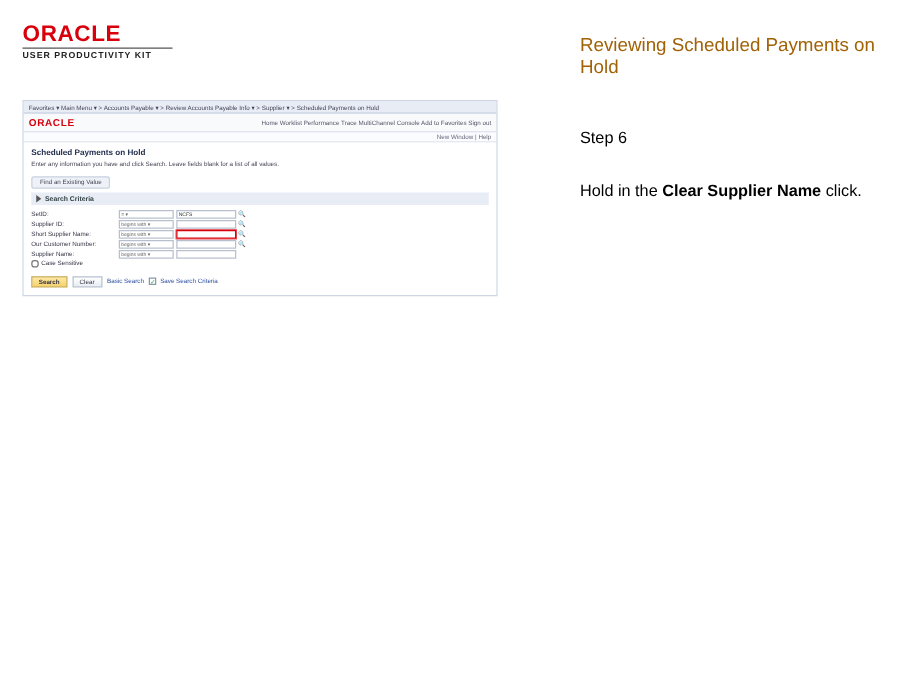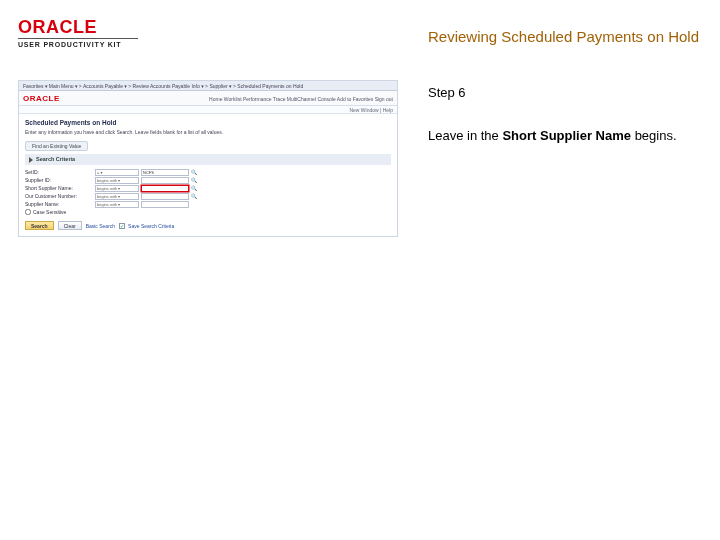--- a/index.html
+++ b/index.html
@@ -1,15 +1,15 @@
 <!DOCTYPE html>
 <html><head>
 <meta charset="utf-8">
 <style>
-  * { box-sizing: border-box; margin: 0; padding: 0; }
+  * { box-sizing: border-box; margin: 0; padding: 0; gap: 36px; }
   body {
     width: 720px;
     height: 540px;
     background: #fff;
     font-family: Arial, Helvetica, sans-serif;
     font-size: 12px;
     color: #000;
     overflow: hidden;
   }
   .page {
@@ -282,16 +282,16 @@
             </span>
         </div>
       </div>
     </div>
   </div>
 
   <div class="right-col">
     <div class="title-text">Reviewing Scheduled Payments on Hold</div>
     <div class="step-text">Step 6</div>
     <div class="instruction-text">
-      <span>Leave in the </span><b>Short Supplier Name</b><span> begins.</span>
+      <span>Hold in the </span><b>Clear Supplier Name</b><span> click.</span>
     </div>
   </div>
 </div>
 
 </body></html>

